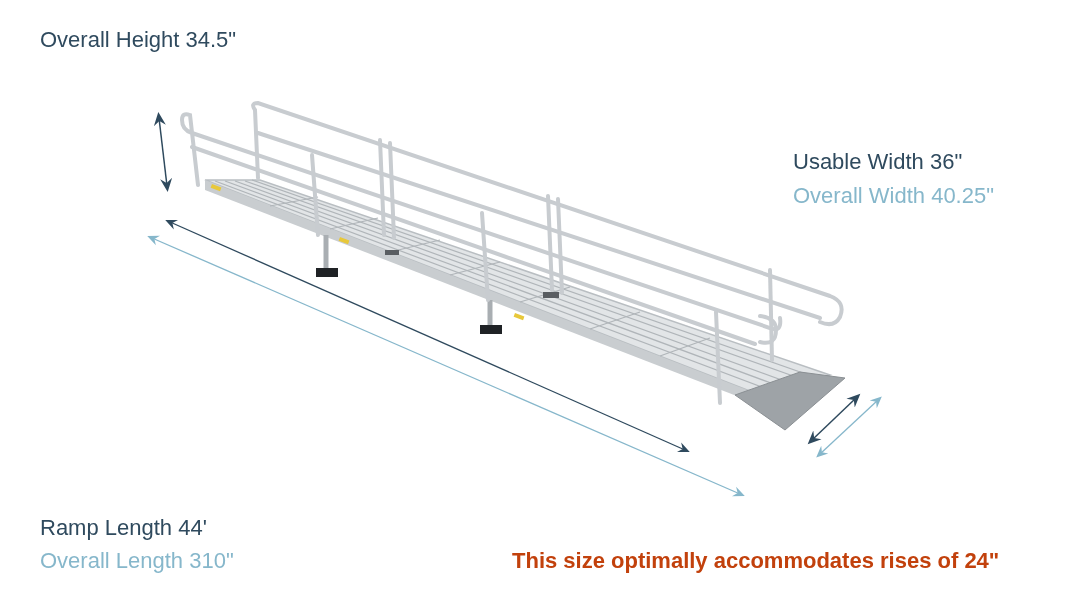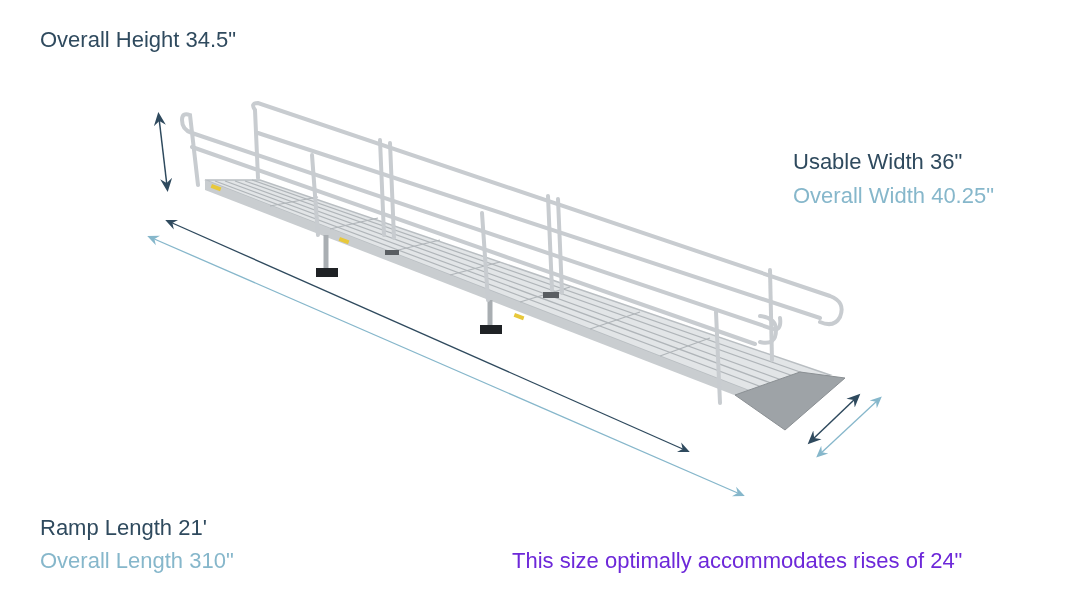--- a/index.html
+++ b/index.html
@@ -1,20 +1,20 @@
 <!DOCTYPE html>
 <html><head>
 <meta charset="utf-8">
 <style>
   html, body { margin:0; padding:0; background:#ffffff; }
   body { width:1067px; height:600px; position:relative; overflow:hidden; font-family:"Liberation Sans", sans-serif; }
   .label { position:absolute; white-space:nowrap; font-size:22px; line-height:26px; }
   .dark { color:#2f4a5e; }
   .light { color:#86b7cb; }
-  .black { color:#6d28d9; }
+  .black { color:#c2410c;font-weight:bold; }
   svg.art { position:absolute; left:0; top:0; }
 </style>
 </head>
 <body>
 
 <svg class="art" width="1067" height="600" viewBox="0 0 1067 600">
   <defs>
     <marker id="ahDark" markerWidth="10" markerHeight="10" refX="5" refY="5" orient="auto-start-reverse">
       <path d="M0,1 L9,5 L0,9 L3,5 Z" fill="#2f4a5e"></path>
     </marker>
@@ -78,15 +78,15 @@
   <line x1="159" y1="118" x2="167" y2="186" stroke="#2f4a5e" stroke-width="1.5" marker-start="url(#ahDark)" marker-end="url(#ahDark)"></line>
   <line x1="170" y1="222" x2="685" y2="450" stroke="#2f4a5e" stroke-width="1.3" marker-start="url(#ahDark)" marker-end="url(#ahDark)"></line>
   <line x1="152" y1="238" x2="740" y2="494" stroke="#86b7cb" stroke-width="1.3" marker-start="url(#ahLight)" marker-end="url(#ahLight)"></line>
   <line x1="812" y1="440" x2="856" y2="398" stroke="#2f4a5e" stroke-width="1.5" marker-start="url(#ahDark)" marker-end="url(#ahDark)"></line>
   <line x1="820" y1="454" x2="878" y2="400" stroke="#86b7cb" stroke-width="1.3" marker-start="url(#ahLight)" marker-end="url(#ahLight)"></line>
 </svg>
 
 <div class="label dark" style="left:40px; top:27px;">Overall Height 34.5"</div>
 <div class="label dark" style="left:793px; top:149px;">Usable Width 36"</div>
 <div class="label light" style="left:793px; top:183px;">Overall Width 40.25"</div>
-<div class="label dark" style="left:40px; top:515px;">Ramp Length 21'</div>
+<div class="label dark" style="left:40px; top:515px;">Ramp Length 44'</div>
 <div class="label light" style="left:40px; top:548px;">Overall Length 310"</div>
 <div class="label black" style="left:512px; top:548px;">This size optimally accommodates rises of 24"</div>
 
 </body></html>

